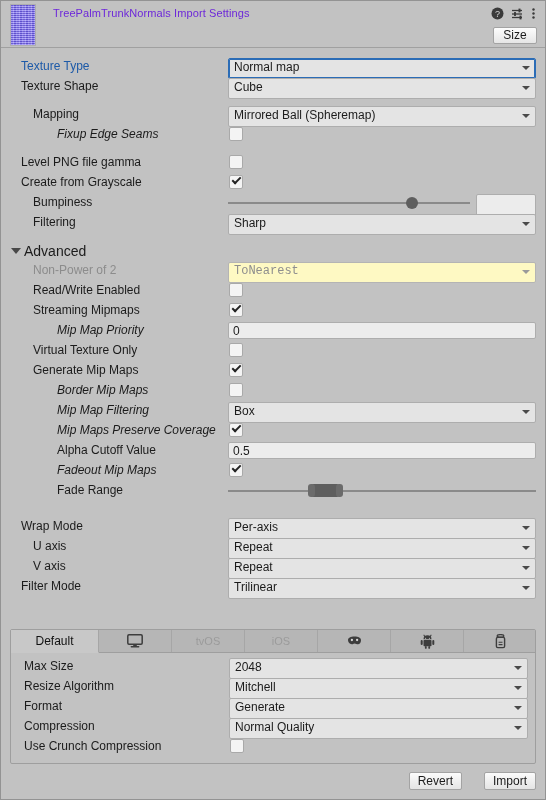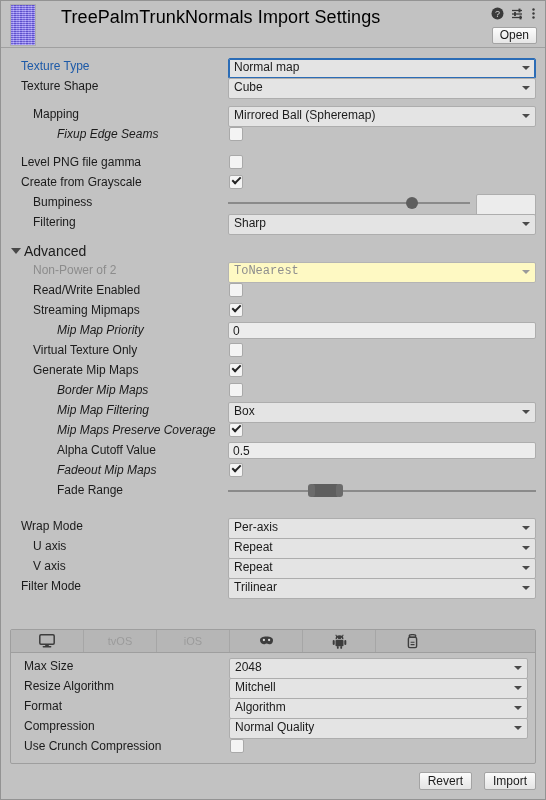--- a/index.html
+++ b/index.html
@@ -34,23 +34,23 @@
     left: 9px; top: 3px;
     width: 26px; height: 42px;
     border: 1px solid #aeaeae;
     background:
       repeating-linear-gradient(0deg, rgba(255,255,255,.35) 0 1px, rgba(0,0,0,.12) 1px 2px),
       repeating-linear-gradient(90deg, #7b6cf0 0 2px, #9a8cfb 2px 3px, #6a5ae8 3px 5px, #8f83f5 5px 6px),
       #8377f2;
   }
   .title {
     position: absolute;
-    left: 60px; top: 6px;
-    font-size: 18px;
-    color: #000000;
+    left: 52px; top: 6px;
+    font-size: 11px;
+    color: #6d28d9;
     letter-spacing: .1px;
   }
   .hdr-icons {
     position: absolute;
     right: 9px; top: 6px;
     display: flex;
     align-items: center;
     gap: 7px;
   }
   .hdr-icons svg { display: block; }
@@ -266,21 +266,21 @@
   .platrows .lbl { left: 13px; }
   .platrows .field { left: 218px; right: 7px; }
   .platrows .cbx { left: 219px; }
 
   
   .footer {
     position: absolute;
     right: 9px;
     bottom: 9px;
     display: flex;
-    gap: 12px;
+    gap: 22px;
   }
   .fbtn {
     height: 18px;
     min-width: 52px;
     padding: 0 8px;
     font-size: 12px;
     font-family: "Liberation Sans", sans-serif;
     color: #1b1b1b;
     background: linear-gradient(#fbfbfb, #e4e4e4);
     border: 1px solid #a3a3a3;
@@ -320,21 +320,21 @@
         </svg>
       </span>
       <span>
         <svg width="5" height="13" viewBox="0 0 5 13">
           <circle cx="2.5" cy="2.5" r="1.2" fill="#3a3a3a"></circle>
           <circle cx="2.5" cy="6.5" r="1.2" fill="#3a3a3a"></circle>
           <circle cx="2.5" cy="10.5" r="1.2" fill="#3a3a3a"></circle>
         </svg>
       </span>
     </div>
-    <div class="open-btn">Open</div>
+    <div class="open-btn">Size</div>
   </div>
 
   <div class="body">
 
     <div class="sp"></div>
 
     <div class="row">
       <div class="lbl blue">Texture Type</div>
       <div class="field">
         <div class="dd focus">Normal map</div>
@@ -512,20 +512,23 @@
         <div class="dd">Trilinear</div>
       </div>
     </div>
 
 
   </div>
 
   <div class="platbox">
     <div class="tabs" id="plat-tabs">
 
+      <div class="tab t-default sel">
+        <span>Default</span>
+      </div>
 
       <div class="tab t-icon">
         <span>
           <svg width="16" height="14" viewBox="0 0 16 14">
             <rect x="0.8" y="0.8" width="14.4" height="9.4" rx="1.2" fill="none" stroke="#3d3d3d" stroke-width="1.5"></rect>
             <rect x="6.2" y="10.3" width="3.6" height="2" fill="#3d3d3d"></rect>
             <rect x="3.6" y="12" width="8.8" height="1.5" rx="0.7" fill="#3d3d3d"></rect>
           </svg>
         </span>
       </div>
@@ -590,21 +593,21 @@
       <div class="row">
         <div class="lbl">Resize Algorithm</div>
         <div class="field">
           <div class="dd">Mitchell</div>
         </div>
       </div>
 
       <div class="row">
         <div class="lbl">Format</div>
         <div class="field">
-          <div class="dd">Algorithm</div>
+          <div class="dd">Generate</div>
         </div>
       </div>
 
       <div class="row">
         <div class="lbl">Compression</div>
         <div class="field">
           <div class="dd">Normal Quality</div>
         </div>
       </div>
 

